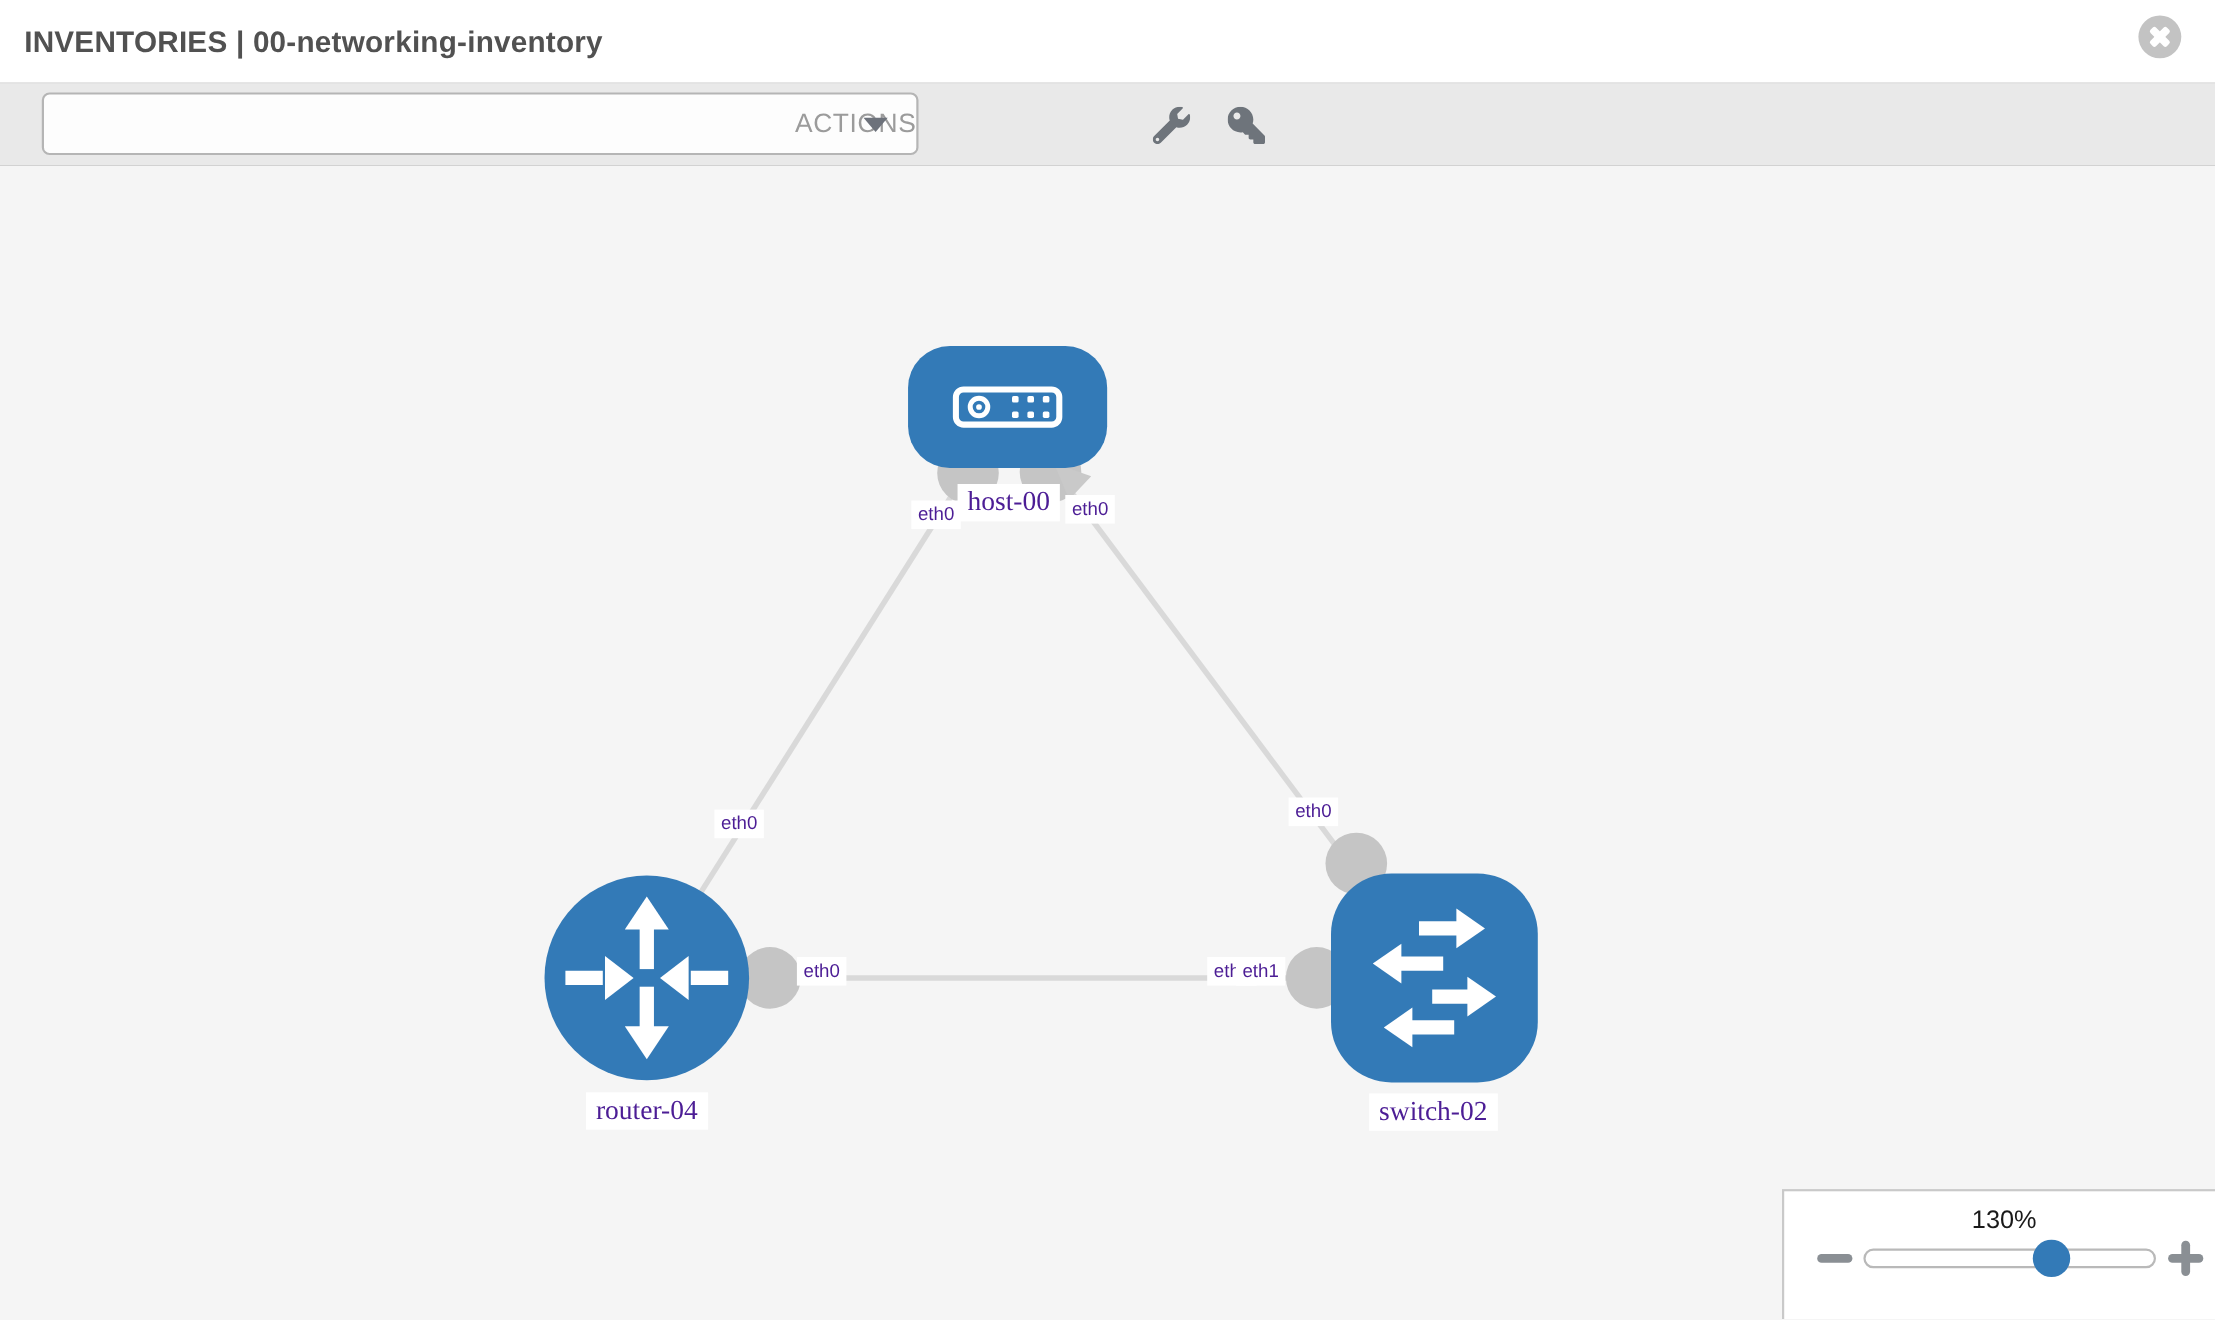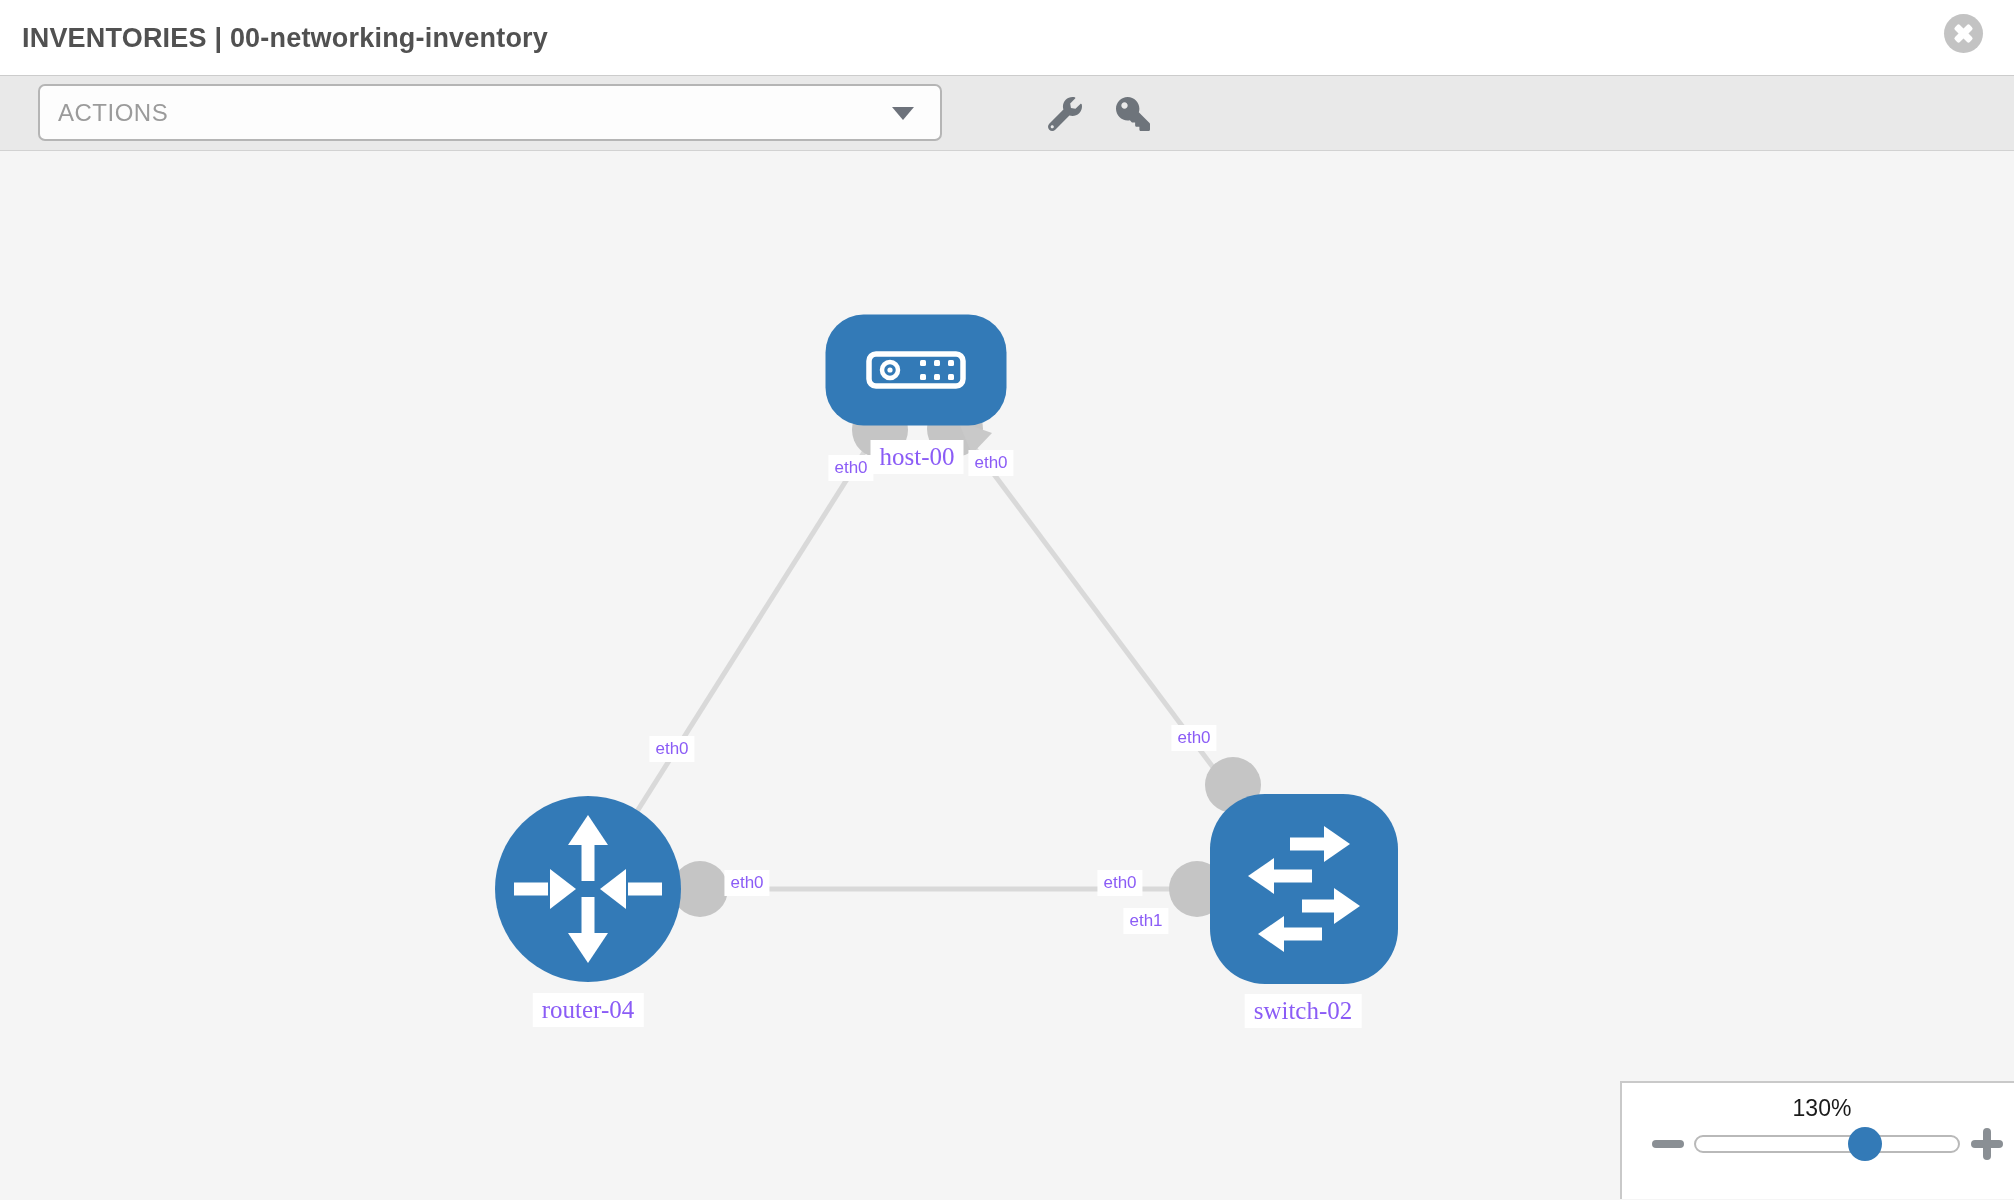--- a/index.html
+++ b/index.html
@@ -17,38 +17,38 @@
     width:21px; height:7px; border-radius:2px; background:#ffffff; }
   .close-btn:before { transform:rotate(45deg); }
   .close-btn:after  { transform:rotate(-45deg); }
 
   
   .toolbar { position:relative; width:2014px; height:75px; background:#e9e9e9;
     border-bottom:1px solid #d2d2d2; }
   .select-box { position:absolute; background:#fdfdfd; border:2px solid #b5b5b5;
     border-radius:7px; color:#9b9b9b; font-size:24px; letter-spacing:0.5px;
     display:flex; align-items:center; padding-left:18px; cursor:pointer; }
-  .select-actions { left:38px; top:8px; width:904px; height:57px; }
+  .select-actions { left:38px; top:8px; width:797px; height:57px;justify-content:flex-end; }
   .select-search  { left:1181px; top:10px; width:797px; height:53px; }
   .caret { position:absolute; top:50%; margin-top:-6px; width:0; height:0;
     border-left:11px solid transparent; border-right:11px solid transparent;
     border-top:13px solid #6d727b; }
   .caret-actions { right:26px; }
   .caret-search  { right:24px; }
   .tool-icon { position:absolute; top:21px; width:34px; height:34px; cursor:pointer; }
   .tool-icon svg { width:100%; height:100%; fill:#6e747b; }
   .icon-wrench { left:1048px; }
   .icon-key { left:1116px; }
 
   
   .canvas { position:relative; width:2014px; height:1048px; background:#f5f5f5;
     overflow:hidden; }
   .canvas svg.topology { position:absolute; left:0; top:0; }
   .net-label { position:absolute; transform:translate(-50%,-50%); background:#ffffff;
-    color:#8b5cf6; white-space:nowrap;text-align:center; }
+    color:#4c1d95; white-space:nowrap;text-align:center; }
   .net-label.lg { font-size:25px; padding:3px 9px;font-family:Liberation Serif, serif; }
   .net-label.sm { font-size:17px; padding:3px 6px; }
 
   
   .zoom-panel { position:absolute; left:1620px; top:930px; width:420px; height:150px;
     background:#ffffff; border:2px solid #c9c9c9; }
   .zoom-level { position:absolute; left:0; top:12px; width:400px; text-align:center;
     font-size:23px; color:#1a1a1a; }
   .zoom-minus, .zoom-plus { position:absolute; top:57px; width:32px; height:8px;
     background:#8a8f94; border-radius:4px; cursor:pointer; }
@@ -144,16 +144,16 @@
     <div class="zoom-thumb"></div>
     <div class="zoom-plus"></div>
   </div>
 <div class="net-label lg" style="left: 917px; top: 306px;">host-00</div>
     <div class="net-label sm" style="left: 851px; top: 317px;">eth0</div>
     <div class="net-label sm" style="left: 991px; top: 312px;">eth0</div>
     <div class="net-label sm" style="left: 672px; top: 598px;">eth0</div>
     <div class="net-label sm" style="left: 1194px; top: 587px;">eth0</div>
     <div class="net-label sm" style="left: 747px; top: 732px;">eth0</div>
     <div class="net-label sm" style="left: 1120px; top: 732px;">eth0</div>
-    <div class="net-label sm" style="left: 1146px; top: 732px; margin-top: 38px;">eth1</div>
+    <div class="net-label sm" style="left: 1146px; top: 732px;">eth1</div>
     <div class="net-label lg" style="left: 588px; top: 859px;">router-04</div>
     <div class="net-label lg" style="left: 1303px; top: 860px;">switch-02</div>
   </div>
 
 </body></html>

